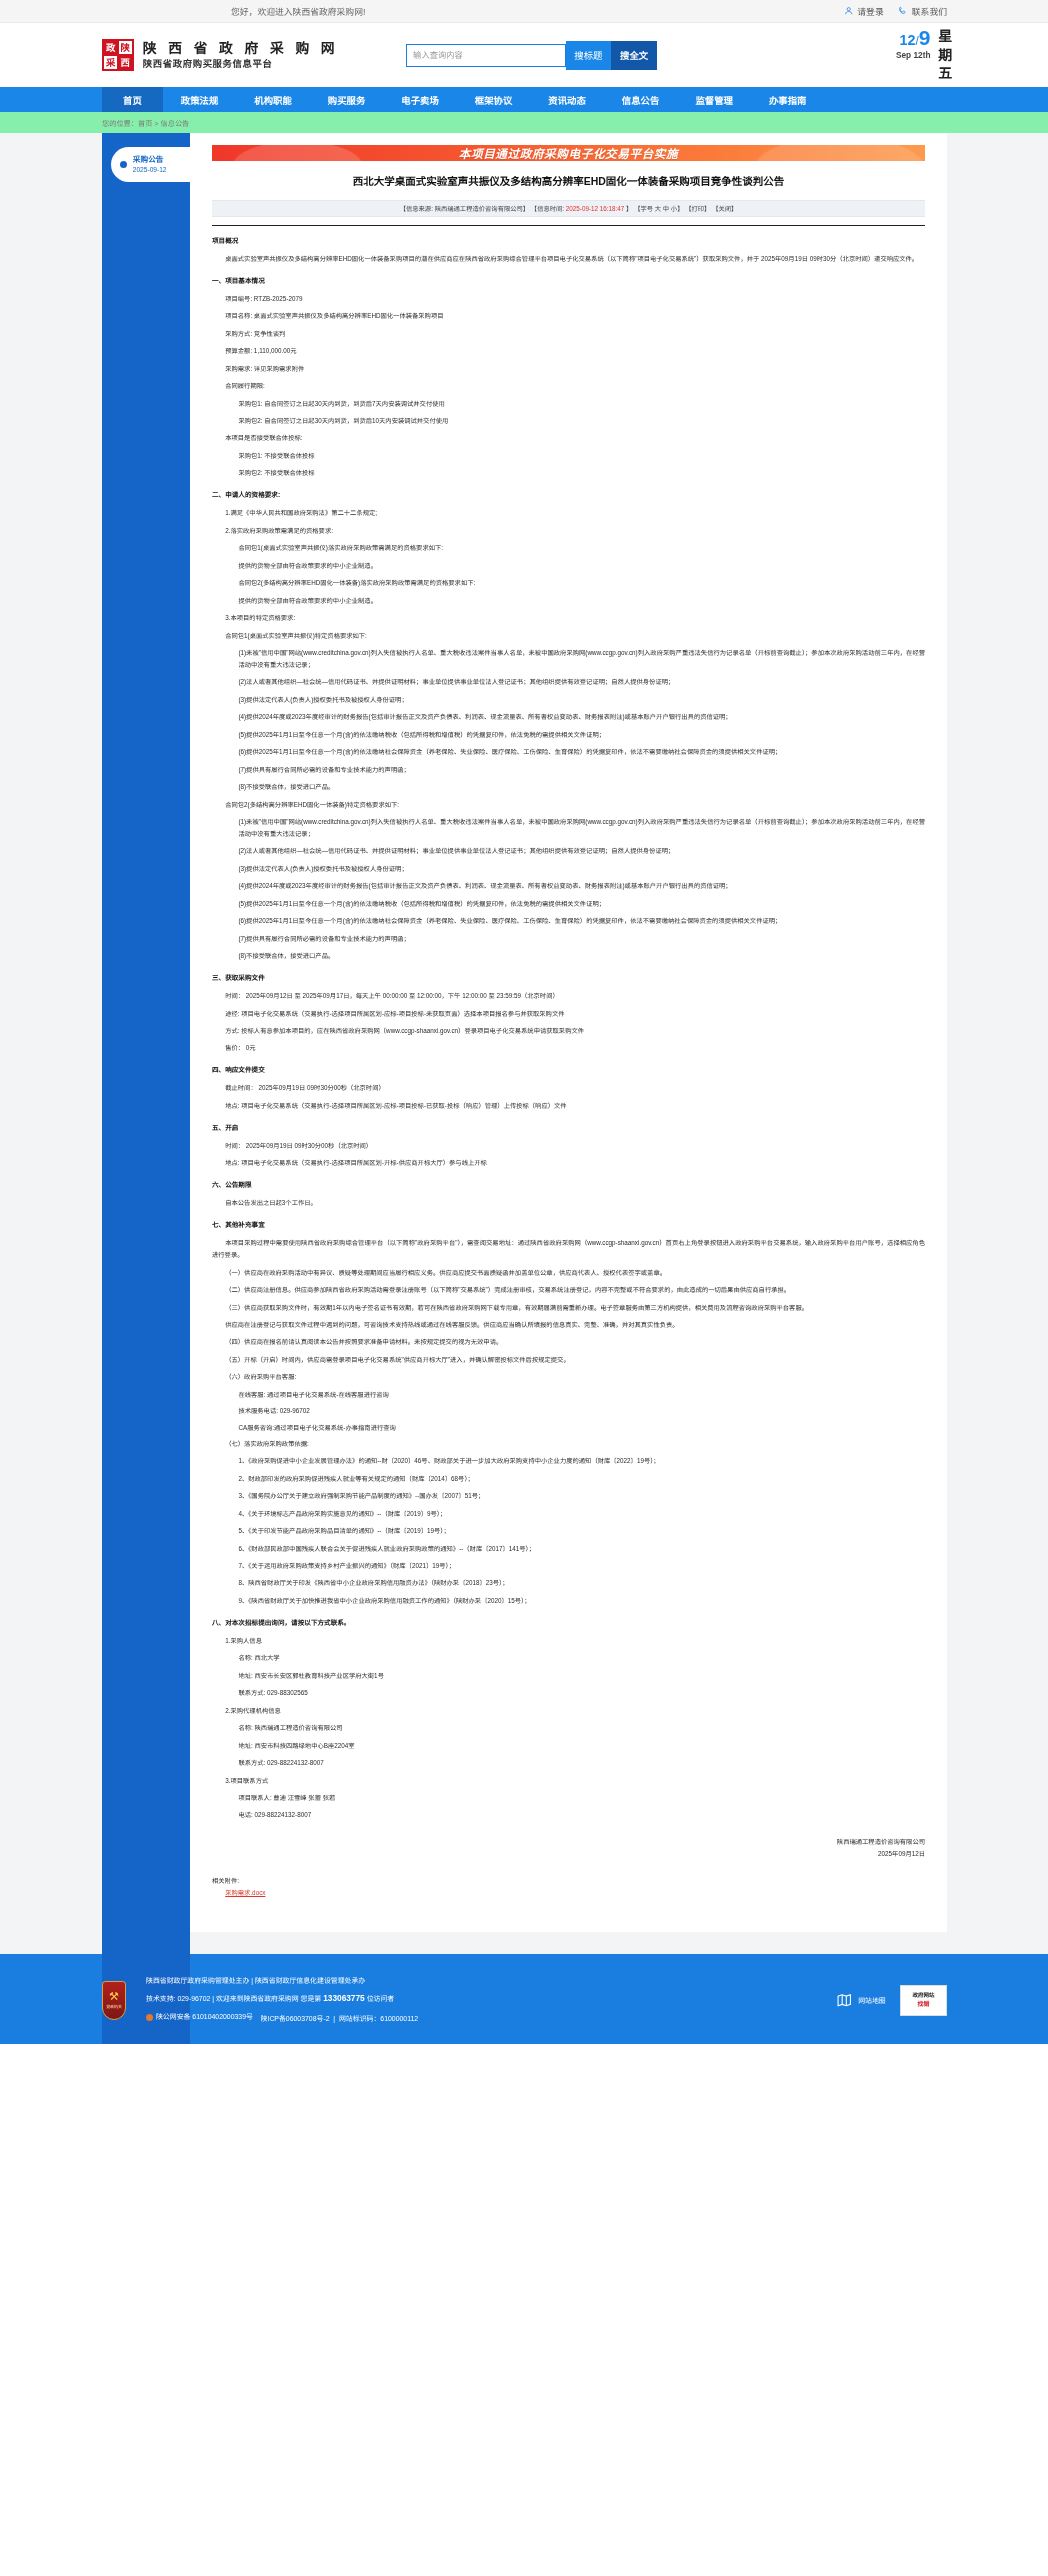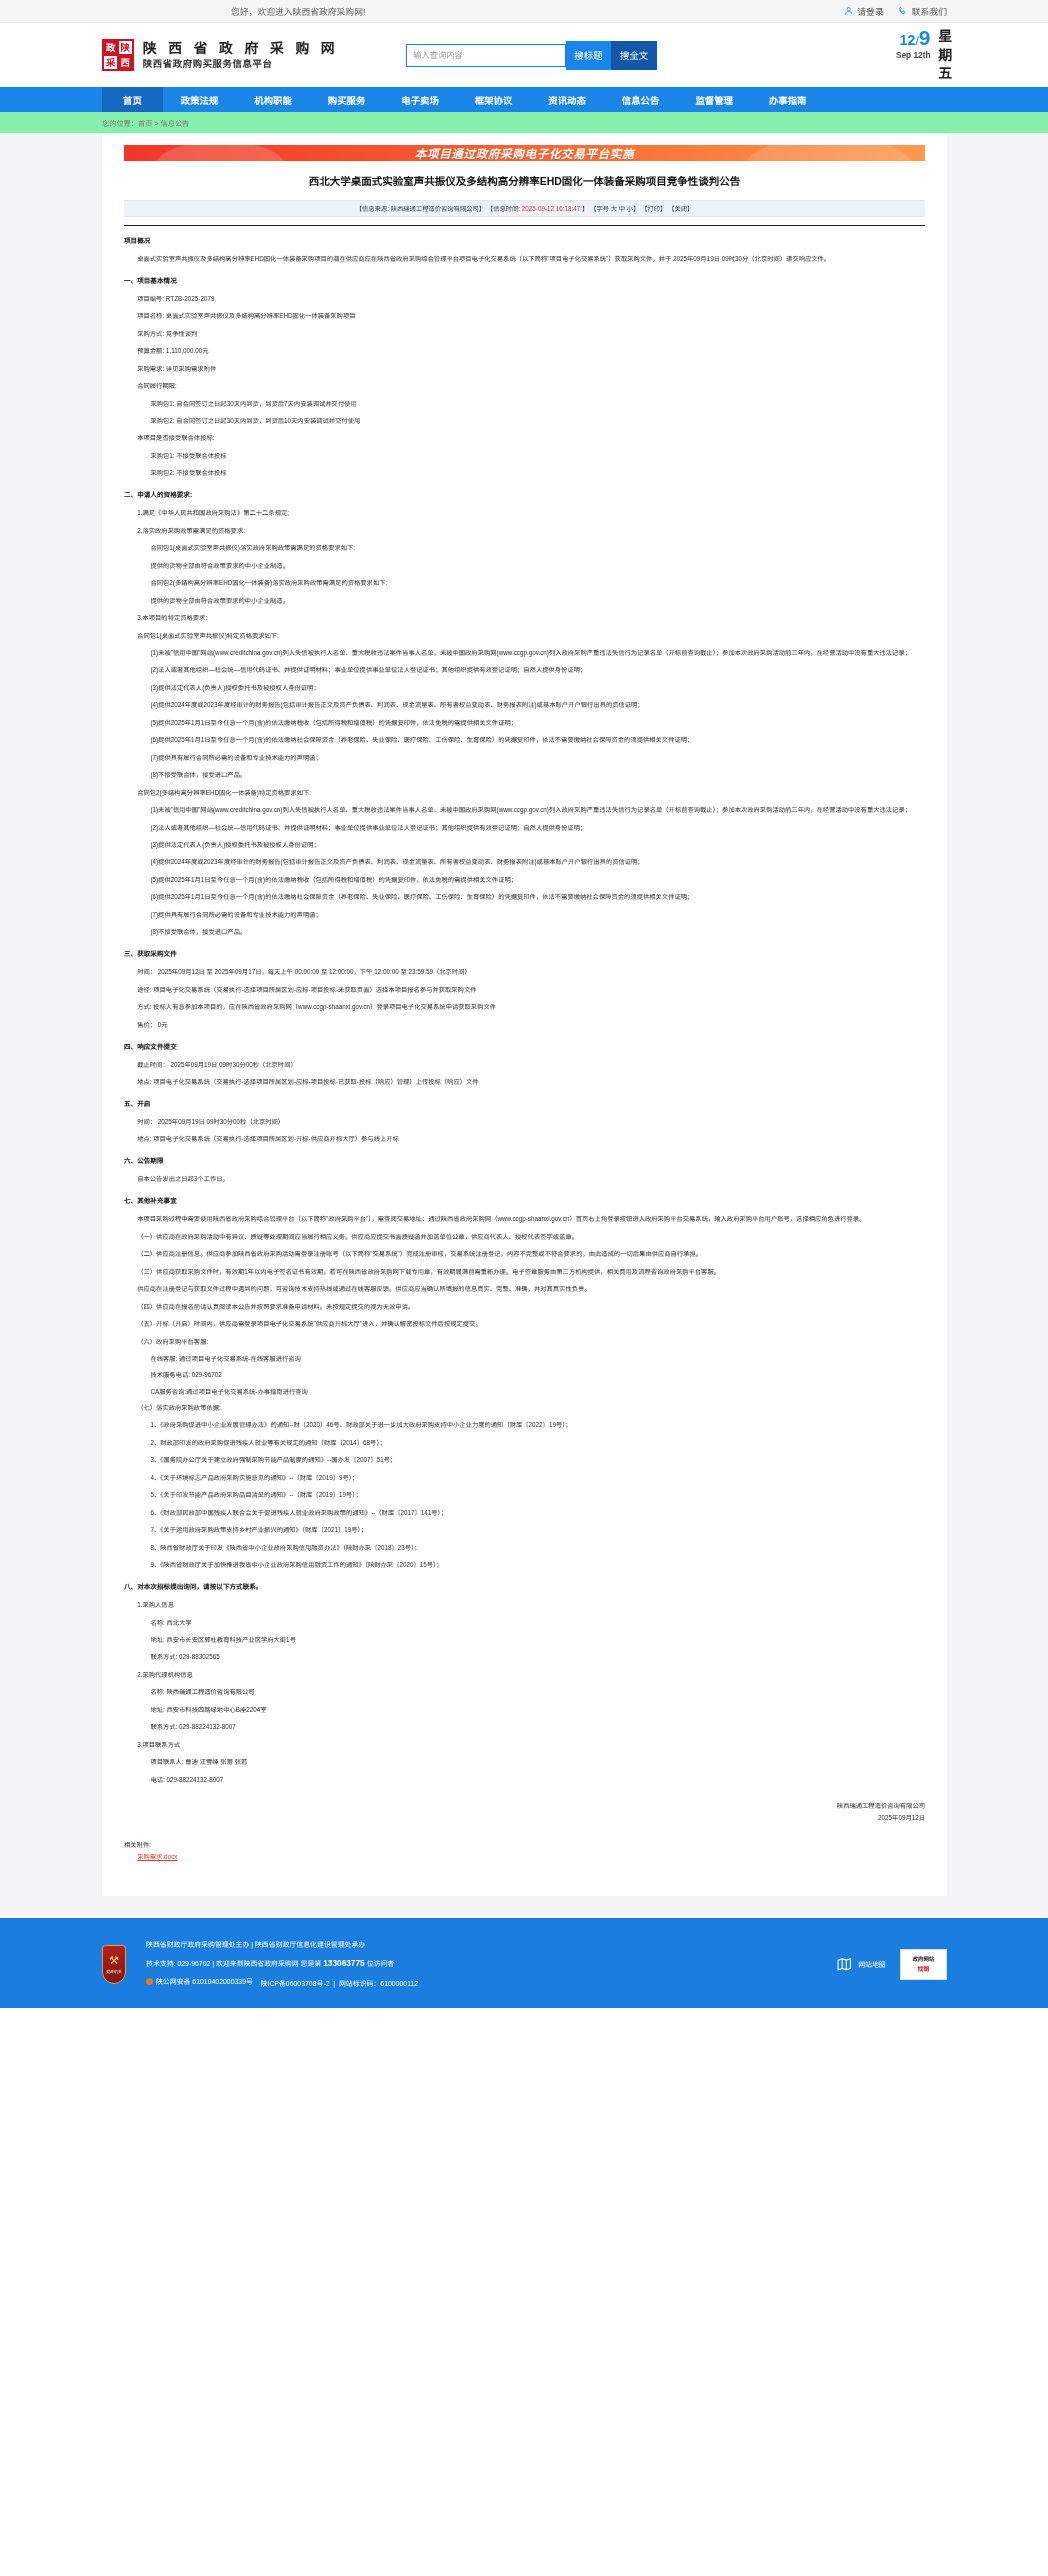--- a/index.html
+++ b/index.html
@@ -82,21 +82,21 @@
     color: #333;
     font-family: Liberation Serif, serif;
   }
   .search-input::placeholder { color: #999; }
   .btn-search {
     height: 29px; padding: 0 8.8px;
     background: #1a87e8; color: #fff;
     border: none; font-size: 9.4px; cursor: pointer;
     font-family: "Liberation Sans", sans-serif;
   }
-  .btn-search.dark { background: #1257a8; }
+  .btn-search.dark { background: #1257a8; font-weight: bold; }
 
   .date-box {
     margin-left: auto;
     display: flex; align-items: flex-start; gap: 7.7px;
   }
   .date-main { text-align: right; line-height: 1; }
   .date-nums {
     font-weight: bold; color: #1a87e8;
   }
   .date-nums .m { font-size: 14.3px; }
@@ -307,20 +307,29 @@
 </div>
 
 <div class="crumbwrap">
   <div class="crumb">
     <span>您的位置：</span><a>首页</a><span> &gt; </span><a>信息公告</a>
   </div>
 </div>
 
 <div class="page">
 
+  <div class="sidebar">
+    <div class="side-pill">
+      <span class="side-dot"></span>
+      <span class="side-pill-txt">
+        <span class="t1" style="display:block">采购公告</span>
+        <span class="t2" style="display:block">2025-09-12</span>
+      </span>
+    </div>
+  </div>
 
   <div class="content">
 
     <div class="banner">
       <div class="banner-txt">本项目通过政府采购电子化交易平台实施</div>
     </div>
 
     <h1 class="article-title">西北大学桌面式实验室声共振仪及多结构高分辨率EHD固化一体装备采购项目竞争性谈判公告</h1>
 
     <div class="meta-bar">

